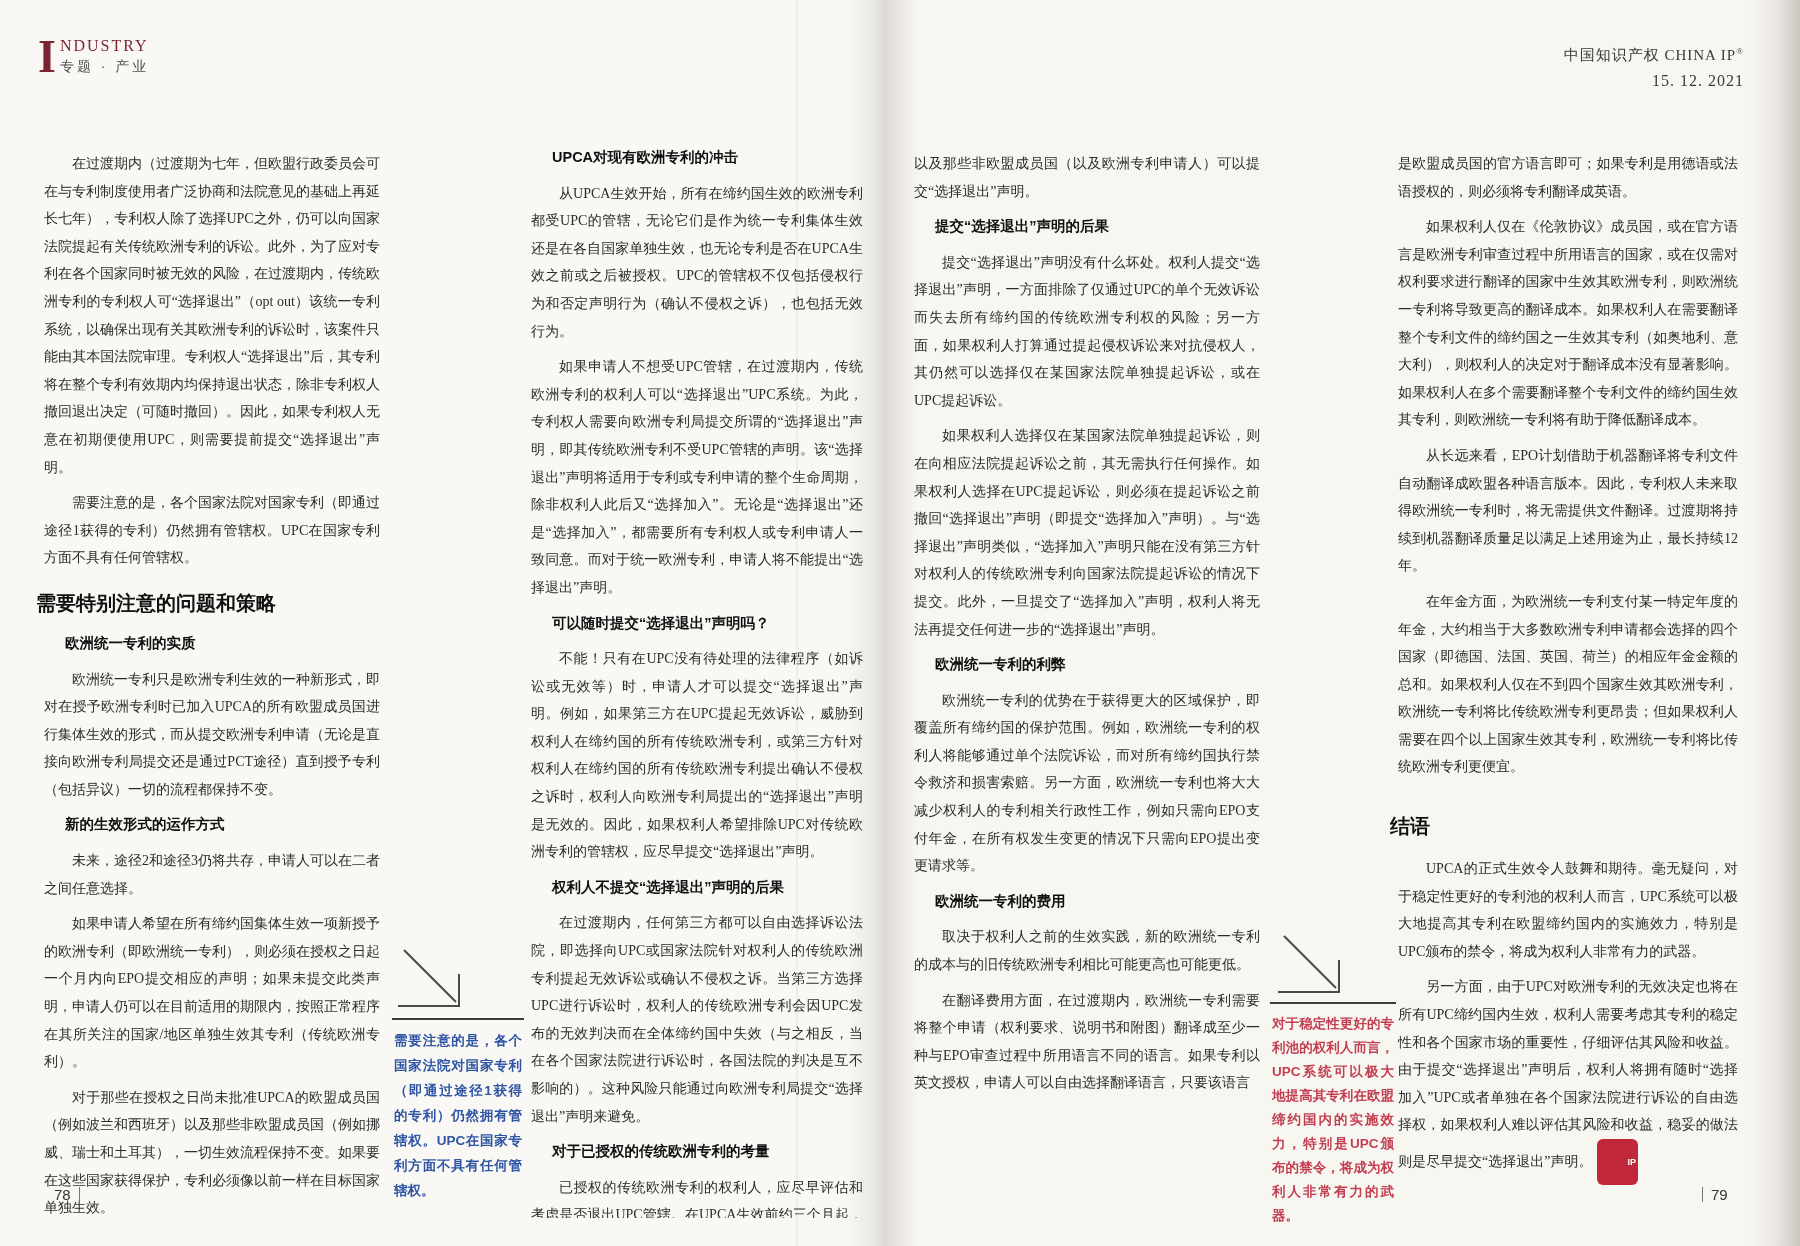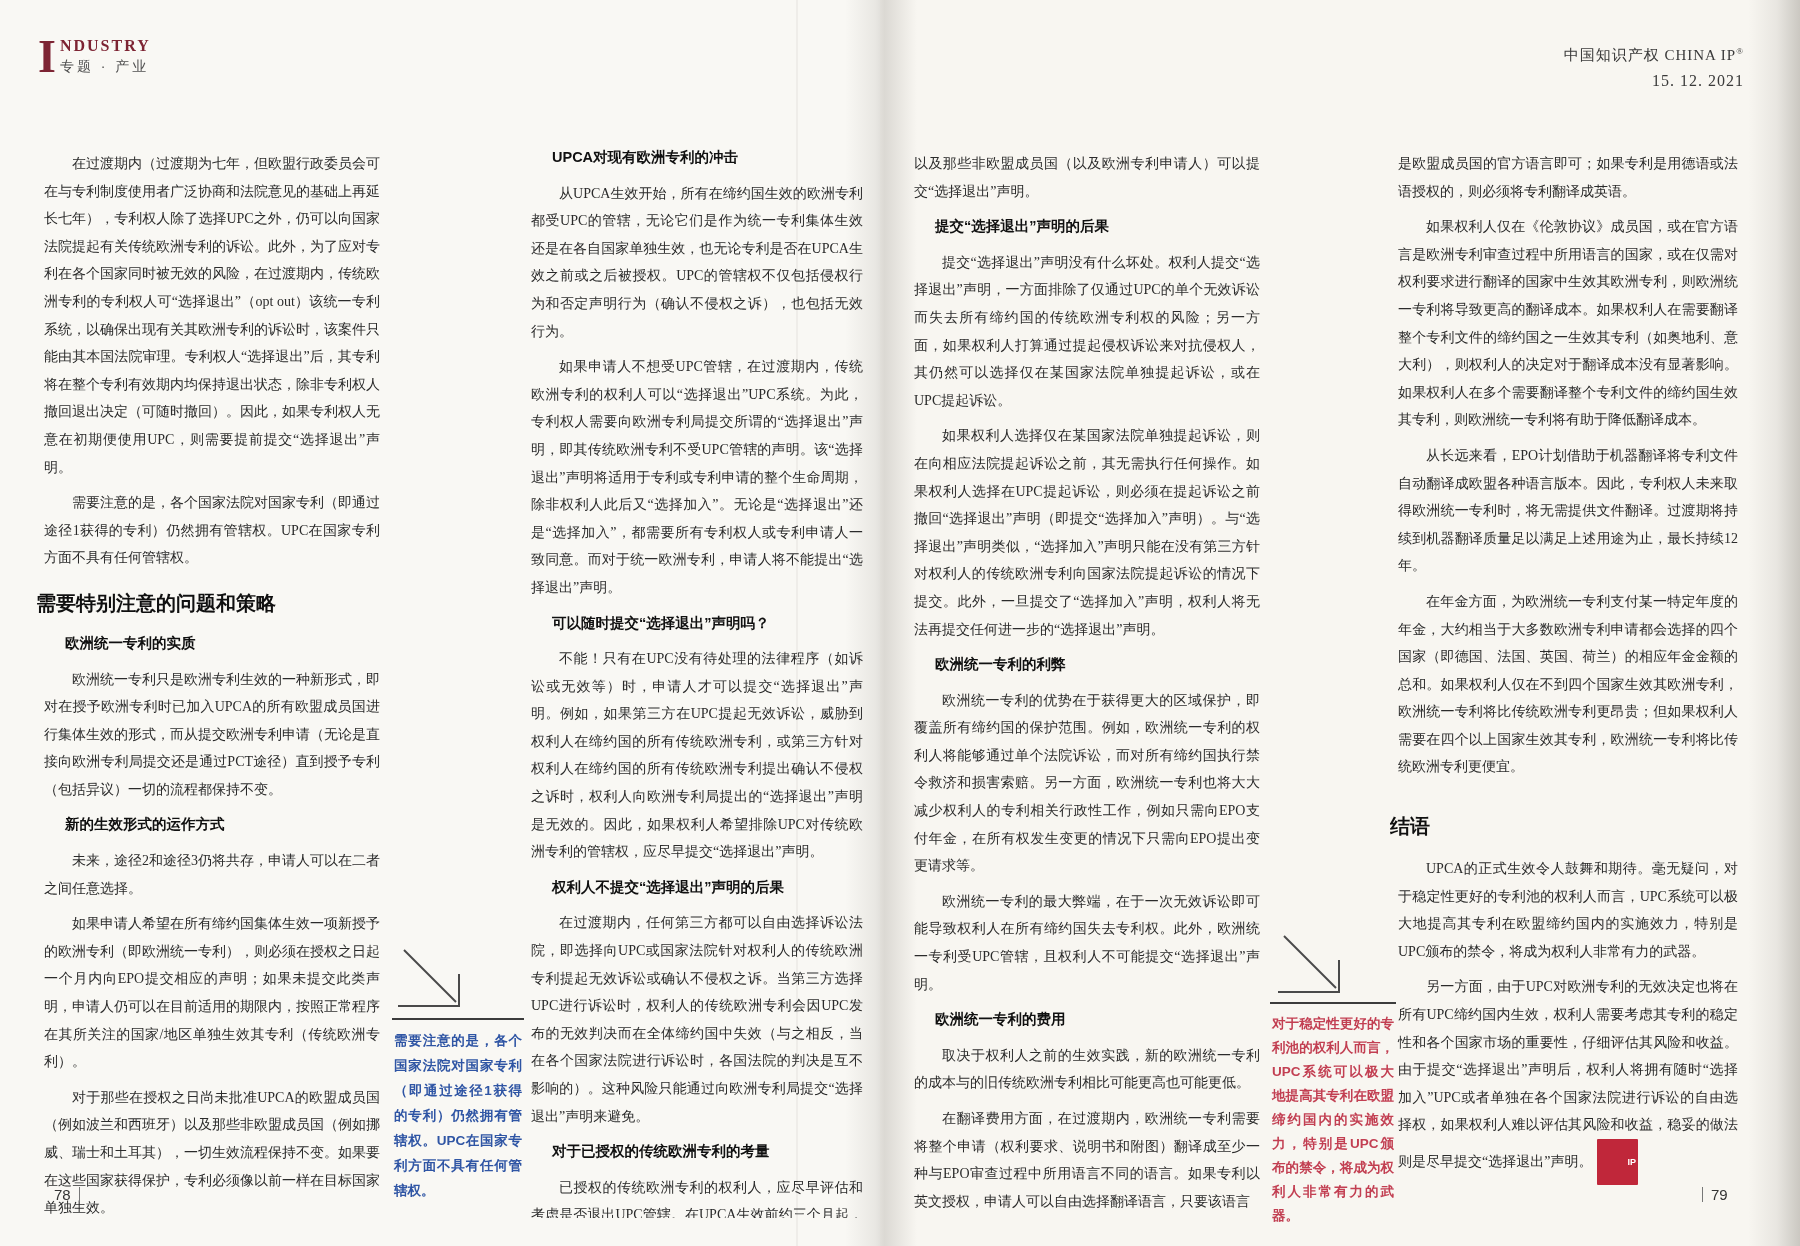--- a/index.html
+++ b/index.html
@@ -14,21 +14,21 @@
   .gutter-shadow{position:absolute;left:845px;top:0;width:72px;height:1246px;
     background:linear-gradient(90deg,rgba(0,0,0,0) 0%,rgba(90,85,75,.10) 42%,rgba(70,65,58,.16) 55%,rgba(0,0,0,0) 100%);}
   .crease{position:absolute;left:796px;top:0;width:2px;height:1246px;background:rgba(80,75,65,.06);}
   .edge-shadow{position:absolute;right:0;top:0;width:52px;height:1246px;
     background:linear-gradient(90deg,rgba(0,0,0,0) 0%,rgba(95,90,82,.10) 55%,rgba(85,80,70,.28) 100%);}
 
   
   .hdr-left{position:absolute;left:38px;top:38px;display:flex;align-items:flex-start;}
   .dropcap{font-size:46px;line-height:38px;color:#7d2433;font-weight:bold;letter-spacing:0;}
   .hdr-text{margin-left:4px;}
-  .hdr-en{font-size:16px;letter-spacing:2px;color:#7d2433;font-weight:bold;line-height:16px;}
+  .hdr-en{font-size:16px;letter-spacing:2px;color:#7d2433;font-weight:normal;line-height:16px;}
   .hdr-cn{font-size:14px;color:#4f4f4f;margin-top:4px;letter-spacing:3px;
     font-family:"Liberation Sans","DejaVu Sans",sans-serif;}
   .hdr-right{position:absolute;right:56px;top:46px;text-align:right;color:#3a3a3a;}
   .brand-line{font-size:15px;letter-spacing:1px;}
   .brand-line sup{font-size:9px;}
   .date-line{font-size:16px;letter-spacing:1px;margin-top:7px;}
 
   
   .col{position:absolute;top:142px;max-height:1076px;overflow:hidden;
     font-size:14px;line-height:27.6px;color:#2b2b2b;text-align:justify;}
@@ -58,21 +58,21 @@
 
   
   .footer{position:absolute;top:1186px;font-size:15px;color:#333;
     font-family:"Liberation Sans","DejaVu Sans",sans-serif;display:flex;align-items:center;gap:8px;}
   #footer-left{left:54px;}
   #footer-right{left:1702px;}
   .footer .bar{display:inline-block;width:1px;height:15px;background:#777;}
 
   .end-mark{display:inline-block;background:#c0273a;color:#fff;font-weight:bold;
     font-family:"Liberation Sans","DejaVu Sans",sans-serif;font-size:9px;line-height:12px;
-    padding:17px 2px;margin-left:5px;vertical-align:1px;border-radius:1px;}
+    padding:17px 2px;margin-left:5px;vertical-align:1px;border-radius:6px;}
 </style>
 </head>
 <body>
 
 <div class="sheet">
   <div class="left-page-bg"></div>
   <div class="right-page-bg"></div>
   <div class="gutter-shadow"></div>
   <div class="crease"></div>
   <div class="edge-shadow"></div>
@@ -114,21 +114,20 @@
     <p>已授权的传统欧洲专利的权利人，应尽早评估和考虑是否退出UPC管辖。在UPCA生效前约三个月起，将有一段所谓的“日出期”（sunrise period）。在此期间，</p>
   </div>
 
   <div id="col3" class="col">
     <p class="cont">以及那些非欧盟成员国（以及欧洲专利申请人）可以提交“选择退出”声明。</p>
     <div class="sub">提交“选择退出”声明的后果</div>
     <p>提交“选择退出”声明没有什么坏处。权利人提交“选择退出”声明，一方面排除了仅通过UPC的单个无效诉讼而失去所有缔约国的传统欧洲专利权的风险；另一方面，如果权利人打算通过提起侵权诉讼来对抗侵权人，其仍然可以选择仅在某国家法院单独提起诉讼，或在UPC提起诉讼。</p>
     <p>如果权利人选择仅在某国家法院单独提起诉讼，则在向相应法院提起诉讼之前，其无需执行任何操作。如果权利人选择在UPC提起诉讼，则必须在提起诉讼之前撤回“选择退出”声明（即提交“选择加入”声明）。与“选择退出”声明类似，“选择加入”声明只能在没有第三方针对权利人的传统欧洲专利向国家法院提起诉讼的情况下提交。此外，一旦提交了“选择加入”声明，权利人将无法再提交任何进一步的“选择退出”声明。</p>
     <div class="sub">欧洲统一专利的利弊</div>
     <p>欧洲统一专利的优势在于获得更大的区域保护，即覆盖所有缔约国的保护范围。例如，欧洲统一专利的权利人将能够通过单个法院诉讼，而对所有缔约国执行禁令救济和损害索赔。另一方面，欧洲统一专利也将大大减少权利人的专利相关行政性工作，例如只需向EPO支付年金，在所有权发生变更的情况下只需向EPO提出变更请求等。</p>
-    <p>欧洲统一专利的最大弊端，在于一次无效诉讼即可能导致权利人在所有缔约国失去专利权。此外，欧洲统一专利受UPC管辖，且权利人不可能提交“选择退出”声明。</p>
     <div class="sub">欧洲统一专利的费用</div>
     <p>取决于权利人之前的生效实践，新的欧洲统一专利的成本与的旧传统欧洲专利相比可能更高也可能更低。</p>
     <p>在翻译费用方面，在过渡期内，欧洲统一专利需要将整个申请（权利要求、说明书和附图）翻译成至少一种与EPO审查过程中所用语言不同的语言。如果专利以英文授权，申请人可以自由选择翻译语言，只要该语言</p>
   </div>
 
   <div id="col4" class="col">
     <p class="cont">是欧盟成员国的官方语言即可；如果专利是用德语或法语授权的，则必须将专利翻译成英语。</p>
     <p>如果权利人仅在《伦敦协议》成员国，或在官方语言是欧洲专利审查过程中所用语言的国家，或在仅需对权利要求进行翻译的国家中生效其欧洲专利，则欧洲统一专利将导致更高的翻译成本。如果权利人在需要翻译整个专利文件的缔约国之一生效其专利（如奥地利、意大利），则权利人的决定对于翻译成本没有显著影响。如果权利人在多个需要翻译整个专利文件的缔约国生效其专利，则欧洲统一专利将有助于降低翻译成本。</p>
     <p>从长远来看，EPO计划借助于机器翻译将专利文件自动翻译成欧盟各种语言版本。因此，专利权人未来取得欧洲统一专利时，将无需提供文件翻译。过渡期将持续到机器翻译质量足以满足上述用途为止，最长持续12年。</p>
     <p>在年金方面，为欧洲统一专利支付某一特定年度的年金，大约相当于大多数欧洲专利申请都会选择的四个国家（即德国、法国、英国、荷兰）的相应年金金额的总和。如果权利人仅在不到四个国家生效其欧洲专利，欧洲统一专利将比传统欧洲专利更昂贵；但如果权利人需要在四个以上国家生效其专利，欧洲统一专利将比传统欧洲专利更便宜。</p>

